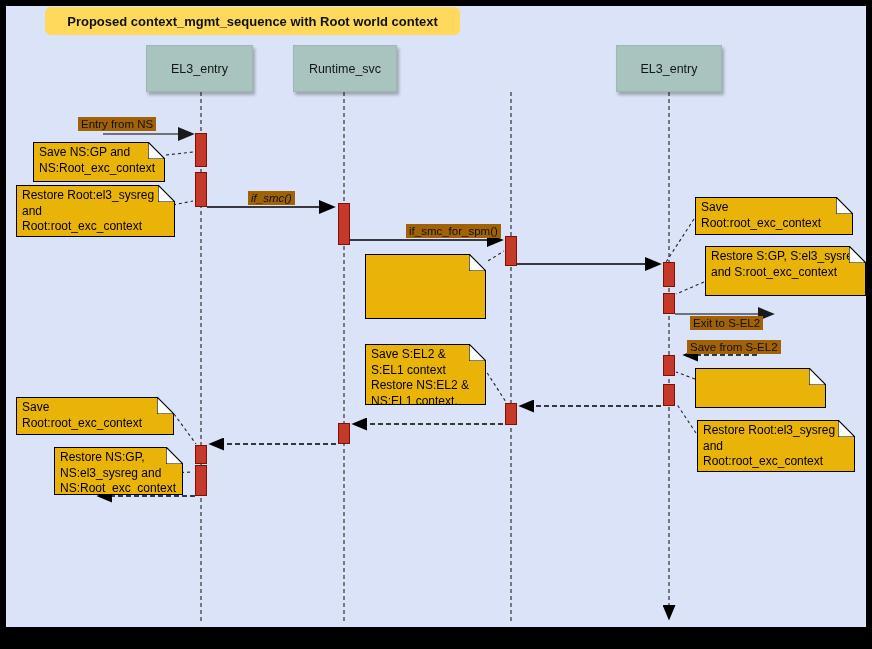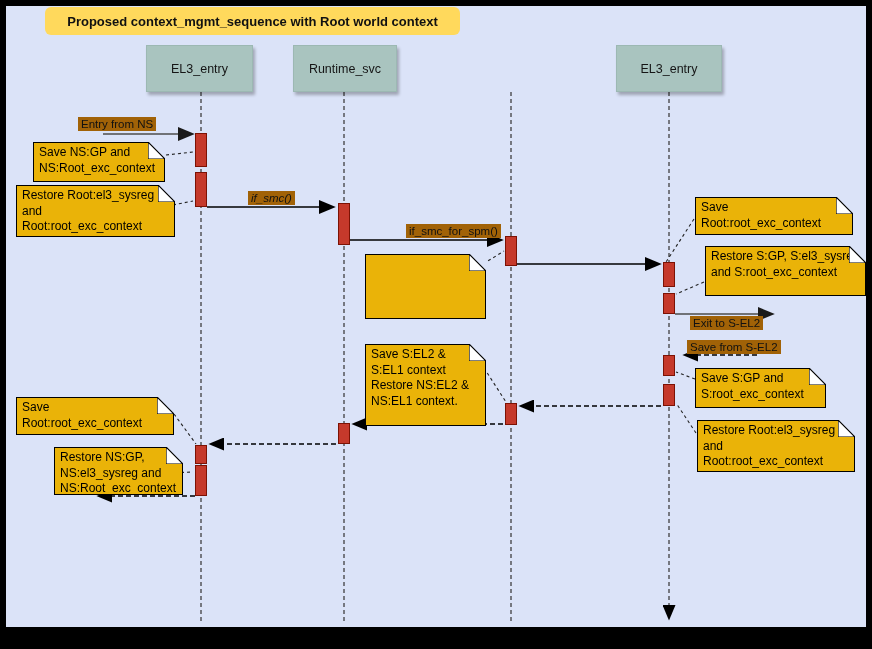--- a/index.html
+++ b/index.html
@@ -146,36 +146,35 @@
         <path d="M0,0 L17,17 L0,17 Z" fill="#fff" stroke="#000" stroke-width="1.2"></path>
       </svg>
   </div>
   <div class="note" style="left:699px;top:240px;width:161px;height:50px;"><span>Restore S:GP, S:el3_sysreg
 and S:root_exc_context</span>
     <svg class="fold" width="17" height="17">
         <path d="M0,0 L17,0 L17,17 Z" fill="#dbe3f8"></path>
         <path d="M0,0 L17,17 L0,17 Z" fill="#fff" stroke="#000" stroke-width="1.2"></path>
       </svg>
   </div>
-  <div class="note" style="left:689px;top:362px;width:131px;height:40px;"><span>Save S:GP and
-S:root_exc_context</span>
+  <div class="note" style="left:689px;top:362px;width:131px;height:40px;">
     <svg class="fold" width="17" height="17">
         <path d="M0,0 L17,0 L17,17 Z" fill="#dbe3f8"></path>
         <path d="M0,0 L17,17 L0,17 Z" fill="#fff" stroke="#000" stroke-width="1.2"></path>
       </svg>
   </div>
   <div class="note" style="left:691px;top:414px;width:158px;height:52px;"><span>Restore Root:el3_sysreg
 and
 Root:root_exc_context</span>
     <svg class="fold" width="17" height="17">
         <path d="M0,0 L17,0 L17,17 Z" fill="#dbe3f8"></path>
         <path d="M0,0 L17,17 L0,17 Z" fill="#fff" stroke="#000" stroke-width="1.2"></path>
       </svg>
   </div>
-  <div class="note" style="left:359px;top:338px;width:121px;height:82px;"><span>Save S:EL2 &amp;
+  <div class="note" style="left:359px;top:338px;width:121px;height:61px;"><span>Save S:EL2 &amp;
 S:EL1 context
 Restore NS:EL2 &amp;
 NS:EL1 context.</span>
     <svg class="fold" width="17" height="17">
         <path d="M0,0 L17,0 L17,17 Z" fill="#dbe3f8"></path>
         <path d="M0,0 L17,17 L0,17 Z" fill="#fff" stroke="#000" stroke-width="1.2"></path>
       </svg>
   </div>
   <div class="note" style="left:10px;top:391px;width:158px;height:38px;"><span>Save Root:root_exc_context</span>
     <svg class="fold" width="17" height="17">

